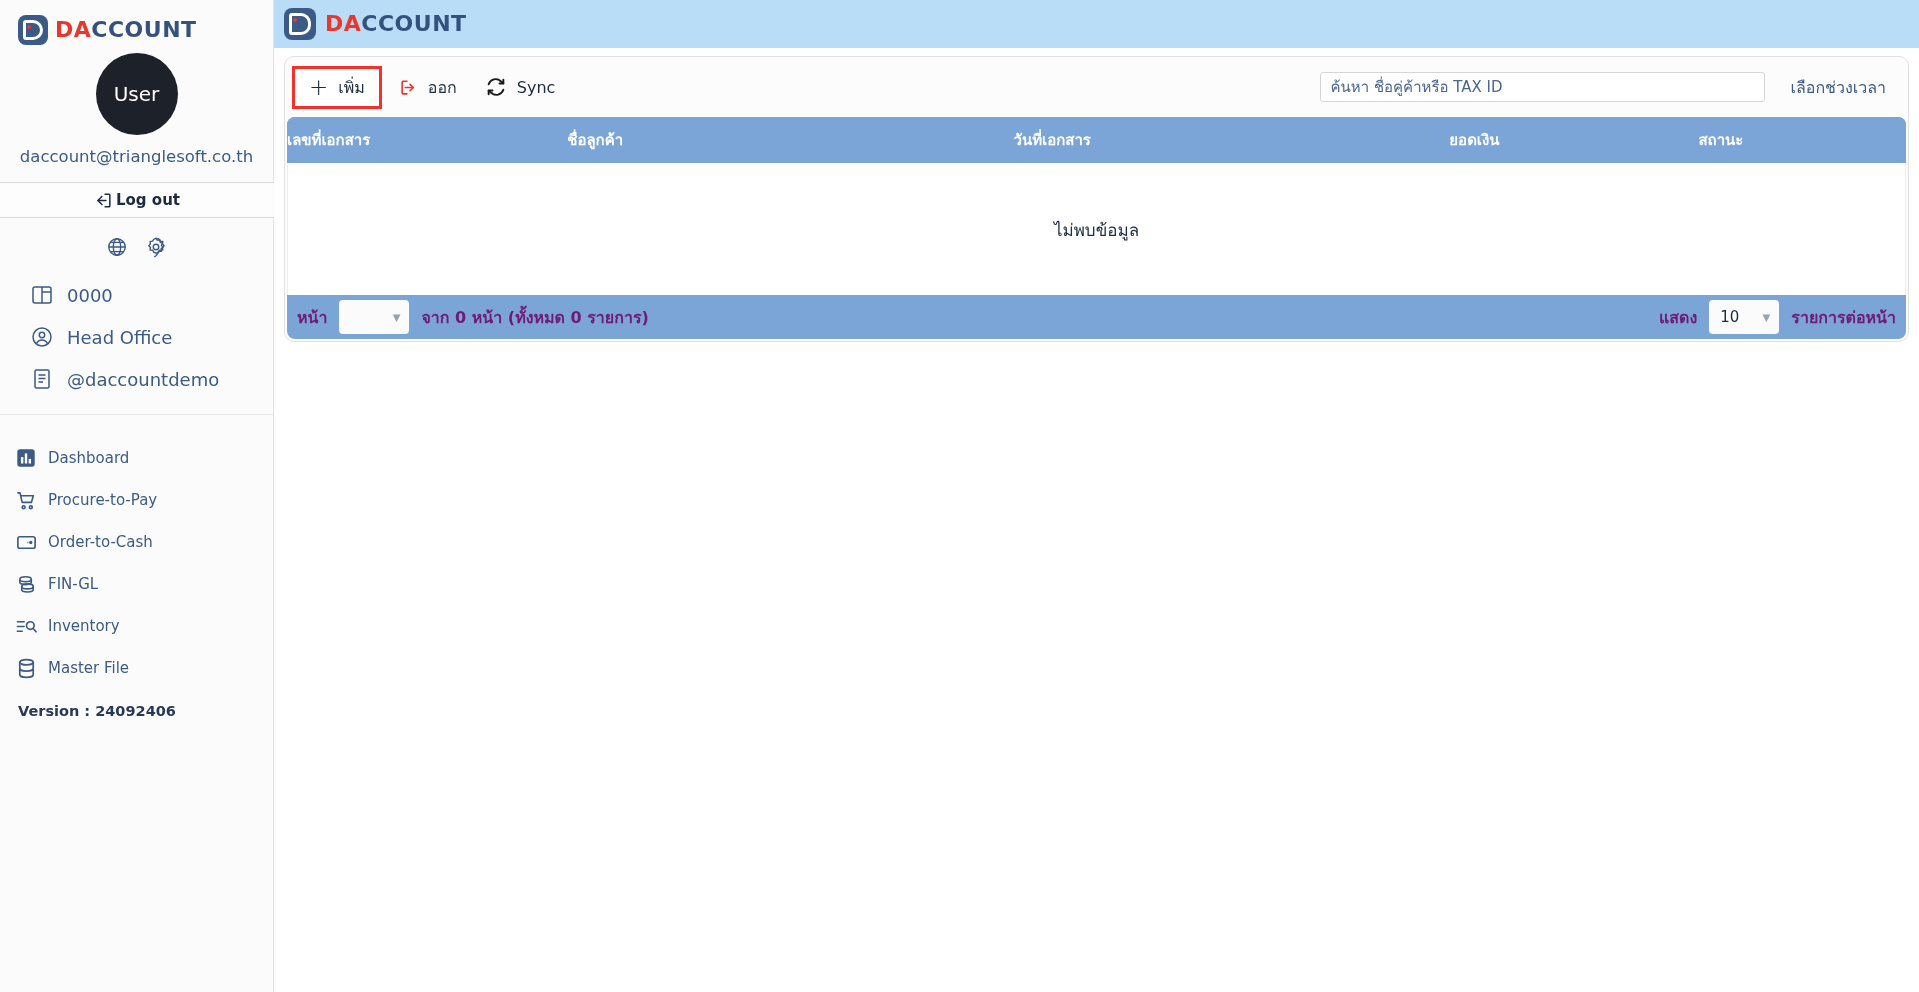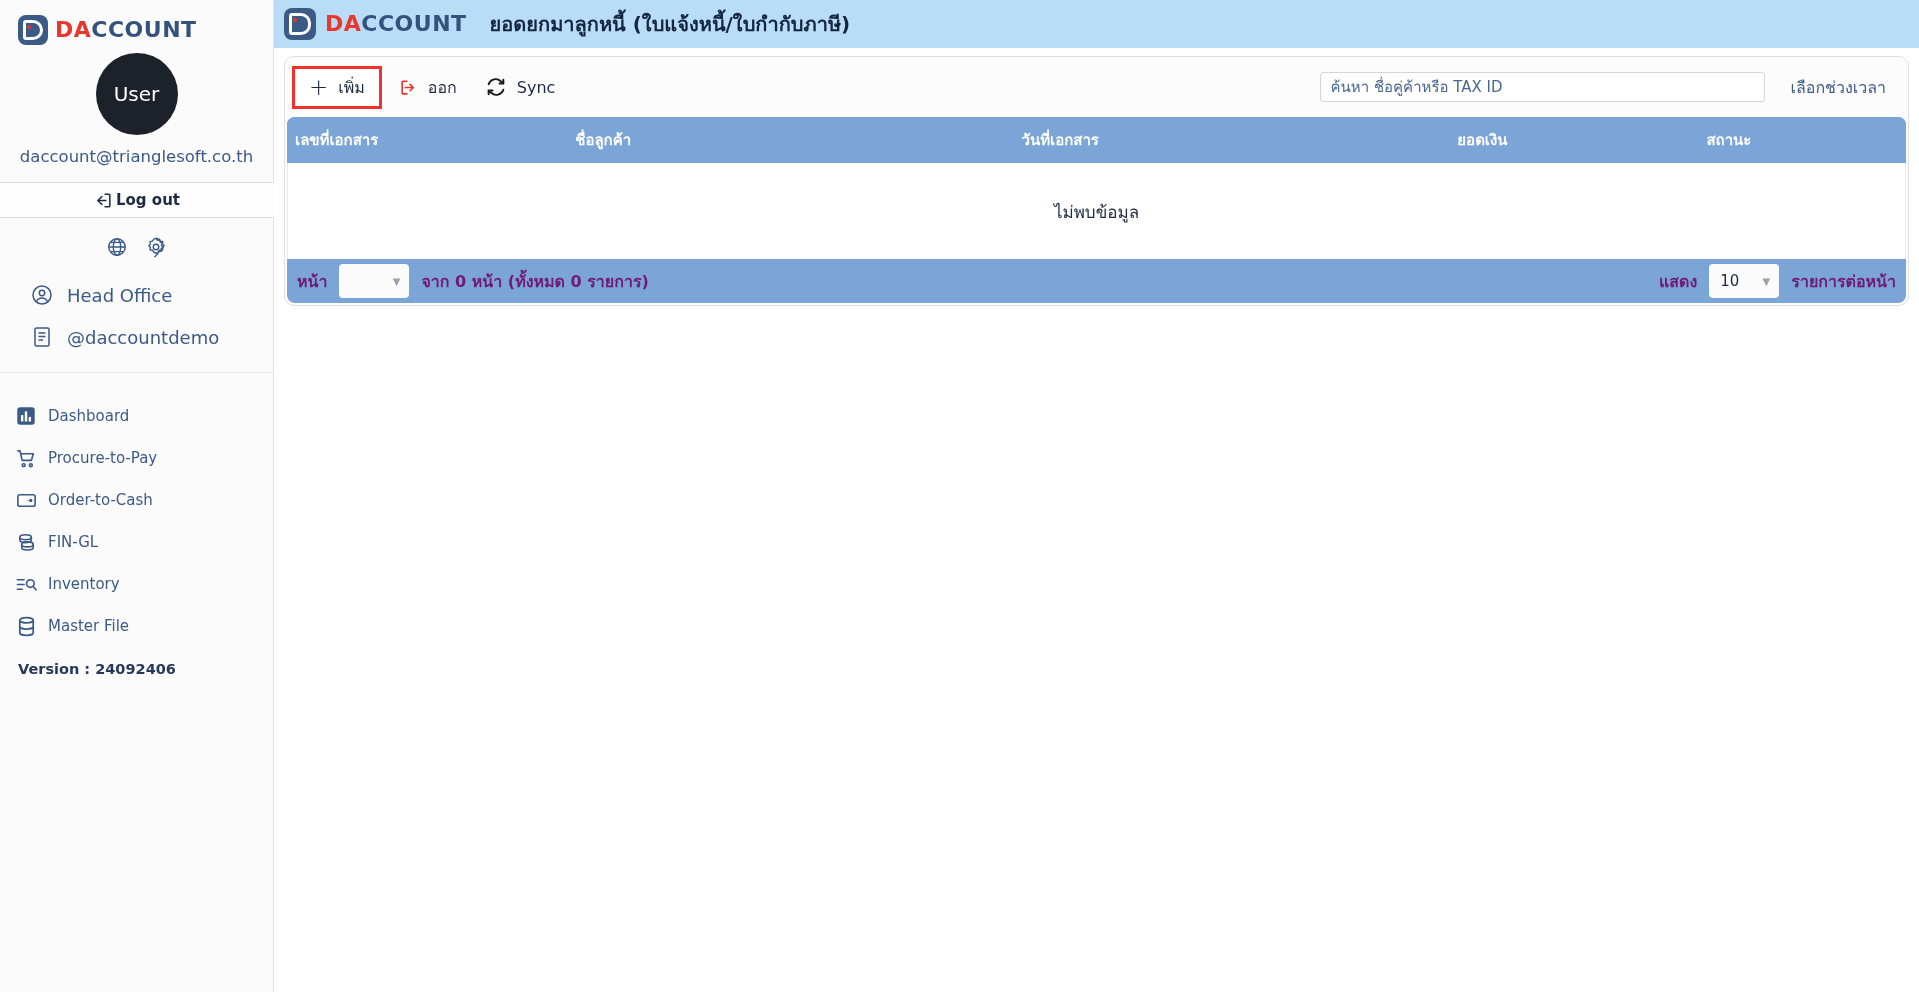--- a/index.html
+++ b/index.html
@@ -202,34 +202,34 @@
     white-space: nowrap;
   }
 
   
   .tbl { width: 100%; border-collapse: collapse; table-layout: fixed; }
   .thead-row { background: #7ba5d6; }
   .thead-row th {
     color: #ffffff;
     font-size: 15px;
     font-weight: 700;
-    padding: 11px 8px;
+    padding: 11px 0;
     text-align: left;
     white-space: nowrap;
   }
   .thead-wrap {
     background: #7ba5d6;
     border-radius: 8px 8px 0 0;
     overflow: hidden;
     margin: 0 2px;
   }
 
   .tbody-area {
     background: #ffffff;
-    height: 96px;
+    height: 132px;
     display: flex;
     align-items: center;
     justify-content: center;
     margin: 0 2px;
     border-left: 1px solid #ececec;
     border-right: 1px solid #ececec;
   }
   .empty-msg { color: #1d2b40; font-size: 17px; }
 
   .footer-bar {
@@ -314,20 +314,30 @@
           <path d="M12 2.5l1.4 2.2 2.6-.5.6 2.6 2.4 1.1-1.1 2.4 1.7 2-2 1.7.3 2.6-2.6.3-1.4 2.3L12 21.5l-1.9 1.2"></path>
           <path d="M19.4 15.2l-.3-2.6 1.7-2-1.7-2 .3-2.6-2.6-.3-1.4-2.2L12 2.5 9.6 3.5 8.2 5.7l-2.6.3.3 2.6-1.7 2 1.7 2-.3 2.6 2.6.3 1.4 2.2 2.4 1 2.4-1 1.4-2.2z"></path>
         </svg>
       </span>
     </div>
 
     <div class="org-list">
       <div class="org-item">
         <span>
           <svg width="24" height="24" viewBox="0 0 24 24" fill="none" stroke="#3b5a86" stroke-width="1.5">
+            <rect x="3" y="4" width="18" height="16" rx="2"></rect>
+              <path d="M12 4v16"></path>
+              <path d="M12 9h9"></path>
+          </svg>
+        </span>
+        <span>0000</span>
+      </div>
+      <div class="org-item">
+        <span>
+          <svg width="24" height="24" viewBox="0 0 24 24" fill="none" stroke="#3b5a86" stroke-width="1.5">
             <circle cx="12" cy="12" r="9"></circle>
               <circle cx="12" cy="10" r="2.7"></circle>
               <path d="M6.6 18.4a6 6 0 0 1 10.8 0"></path>
           </svg>
         </span>
         <span>Head Office</span>
       </div>
       <div class="org-item">
         <span>
           <svg width="24" height="24" viewBox="0 0 24 24" fill="none" stroke="#3b5a86" stroke-width="1.5">
@@ -419,21 +429,20 @@
   <section id="main">
 
     <div class="topbar">
       <div class="brand-mark">
         <div class="d-outer"></div>
           <div class="d-dot"></div>
       </div>
       <div class="brand-text">
         <span class="r">DA</span><span class="b">CCOUNT</span>
       </div>
-      <div class="topbar-title">ยอดยกมาลูกหนี้ (ใบแจ้งหนี้/ใบกำกับภาษี)</div>
     </div>
 
     <div class="content-pad">
       <div class="card">
 
         <div class="toolbar">
           <div class="tb-btn highlight">
             <span class="plus">+</span>
             <span>เพิ่ม</span>
           </div>

